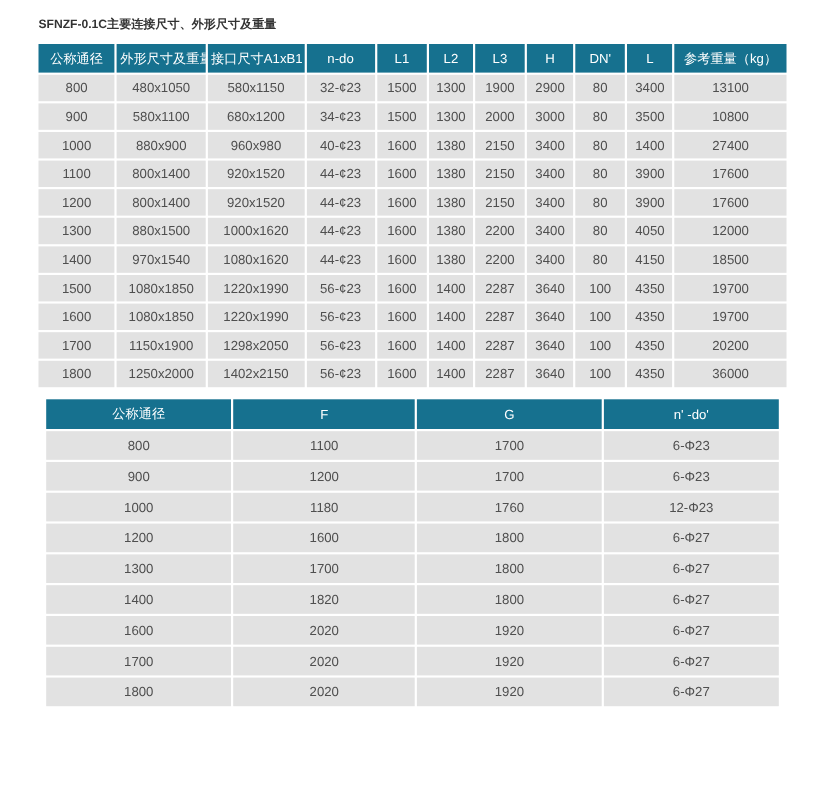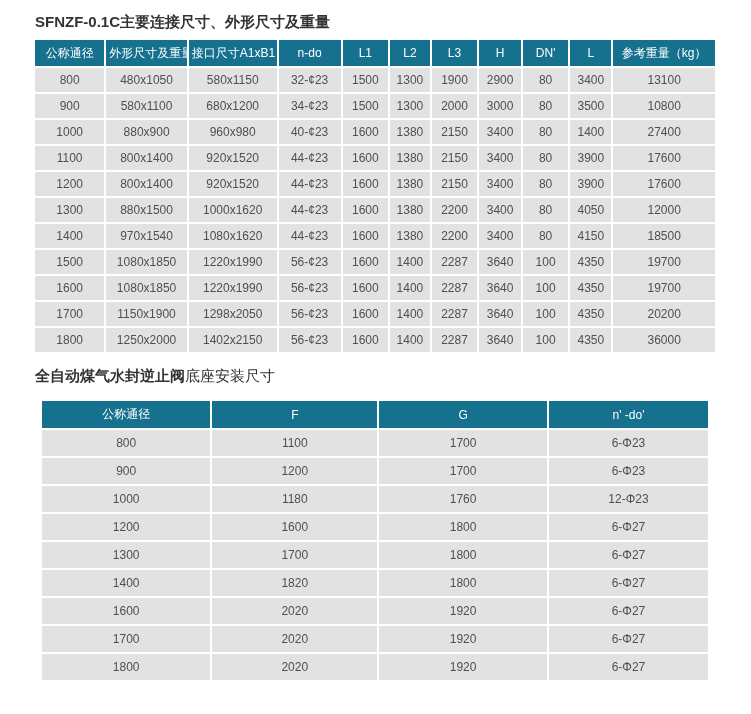--- a/index.html
+++ b/index.html
@@ -8,21 +8,21 @@
     width: 751px; height: 714px;
     background: #ffffff;
     font-family: "Liberation Sans", "DejaVu Sans", sans-serif;
     overflow: hidden;
   }
   .page { position: relative; width: 751px; height: 714px; }
 
   .sec-title {
     margin: 0;
     padding: 15px 34px 9px 35px;
-    font-size: 15px;
+    font-size: 11px;
     line-height: 14px;
     color: #222222;
     font-weight: bold;
   }
   .sec-title .normal { font-weight: bold; color: #333; }
   .sec-title .suffix { font-weight: normal; color: #333; }
 
   table.spec-table {
     border-collapse: separate;
     border-spacing: 2px;
@@ -251,21 +251,20 @@
           <td>1400</td>
           <td>2287</td>
           <td>3640</td>
           <td>100</td>
           <td>4350</td>
           <td>36000</td>
         </tr>
       </tbody>
   </table>
 
-  <h3 class="sec-title"><span class="normal">全自动煤气水封逆止阀</span><span class="suffix">底座安装尺寸</span></h3>
 
   <table class="spec-table table2">
     <colgroup>
       <col class="t2c1">
         <col class="t2c2">
         <col class="t2c3">
         <col class="t2c4">
     </colgroup>
     <thead>
       <tr>

